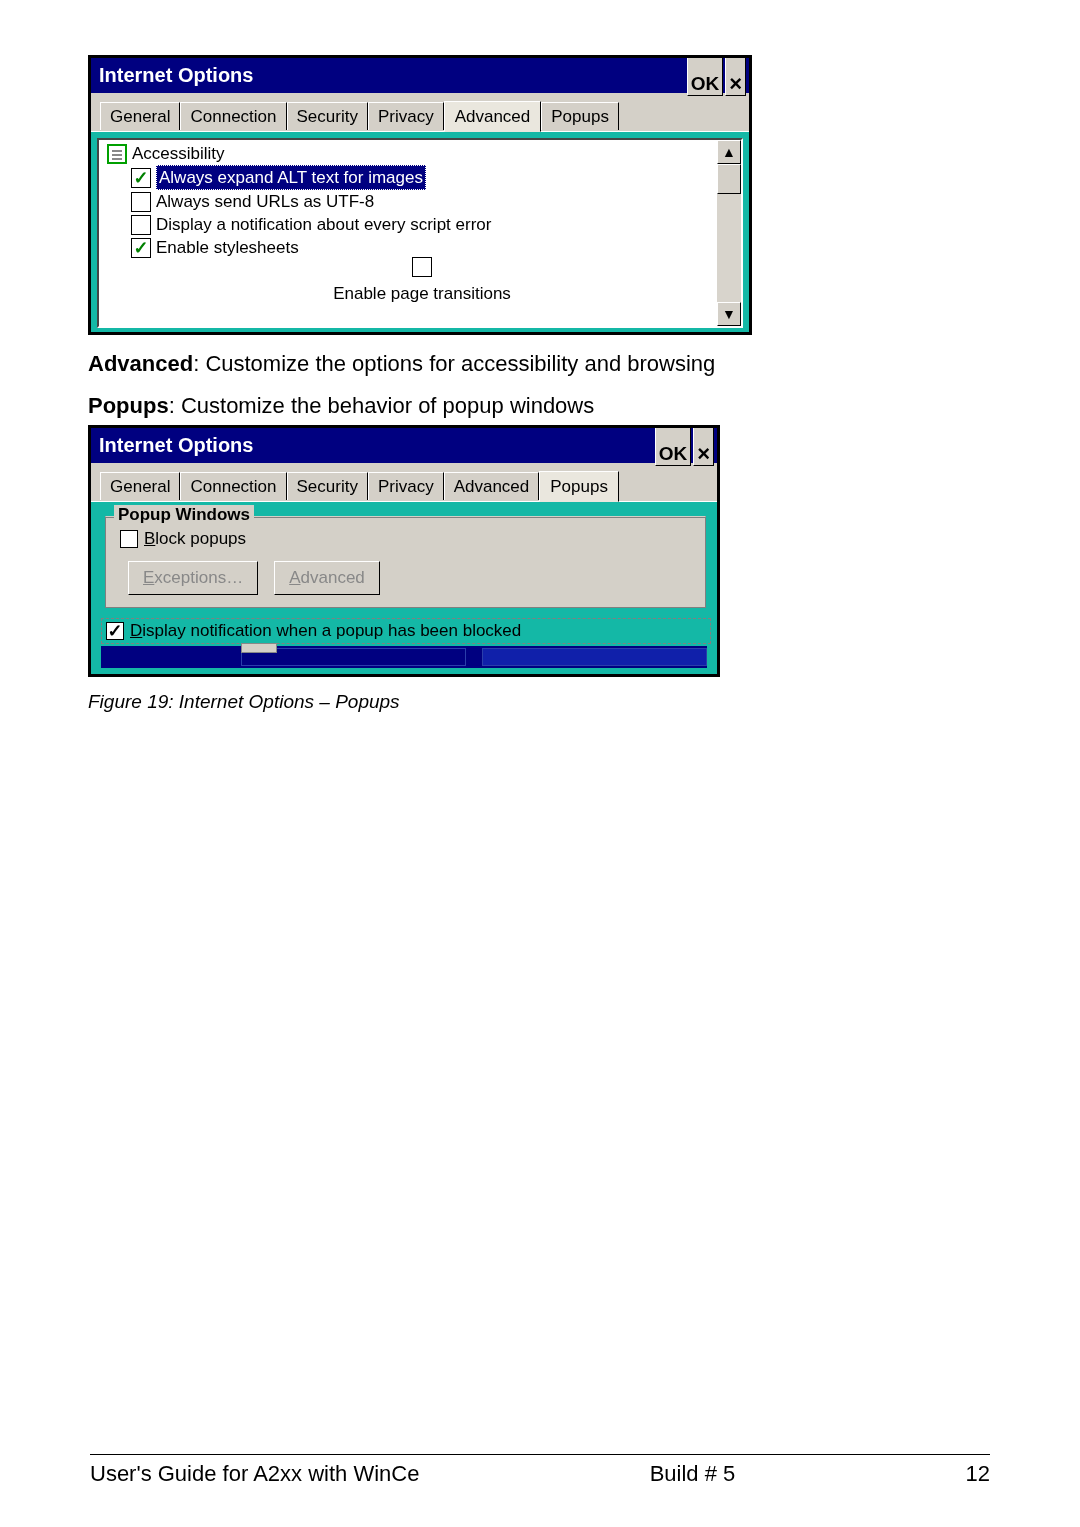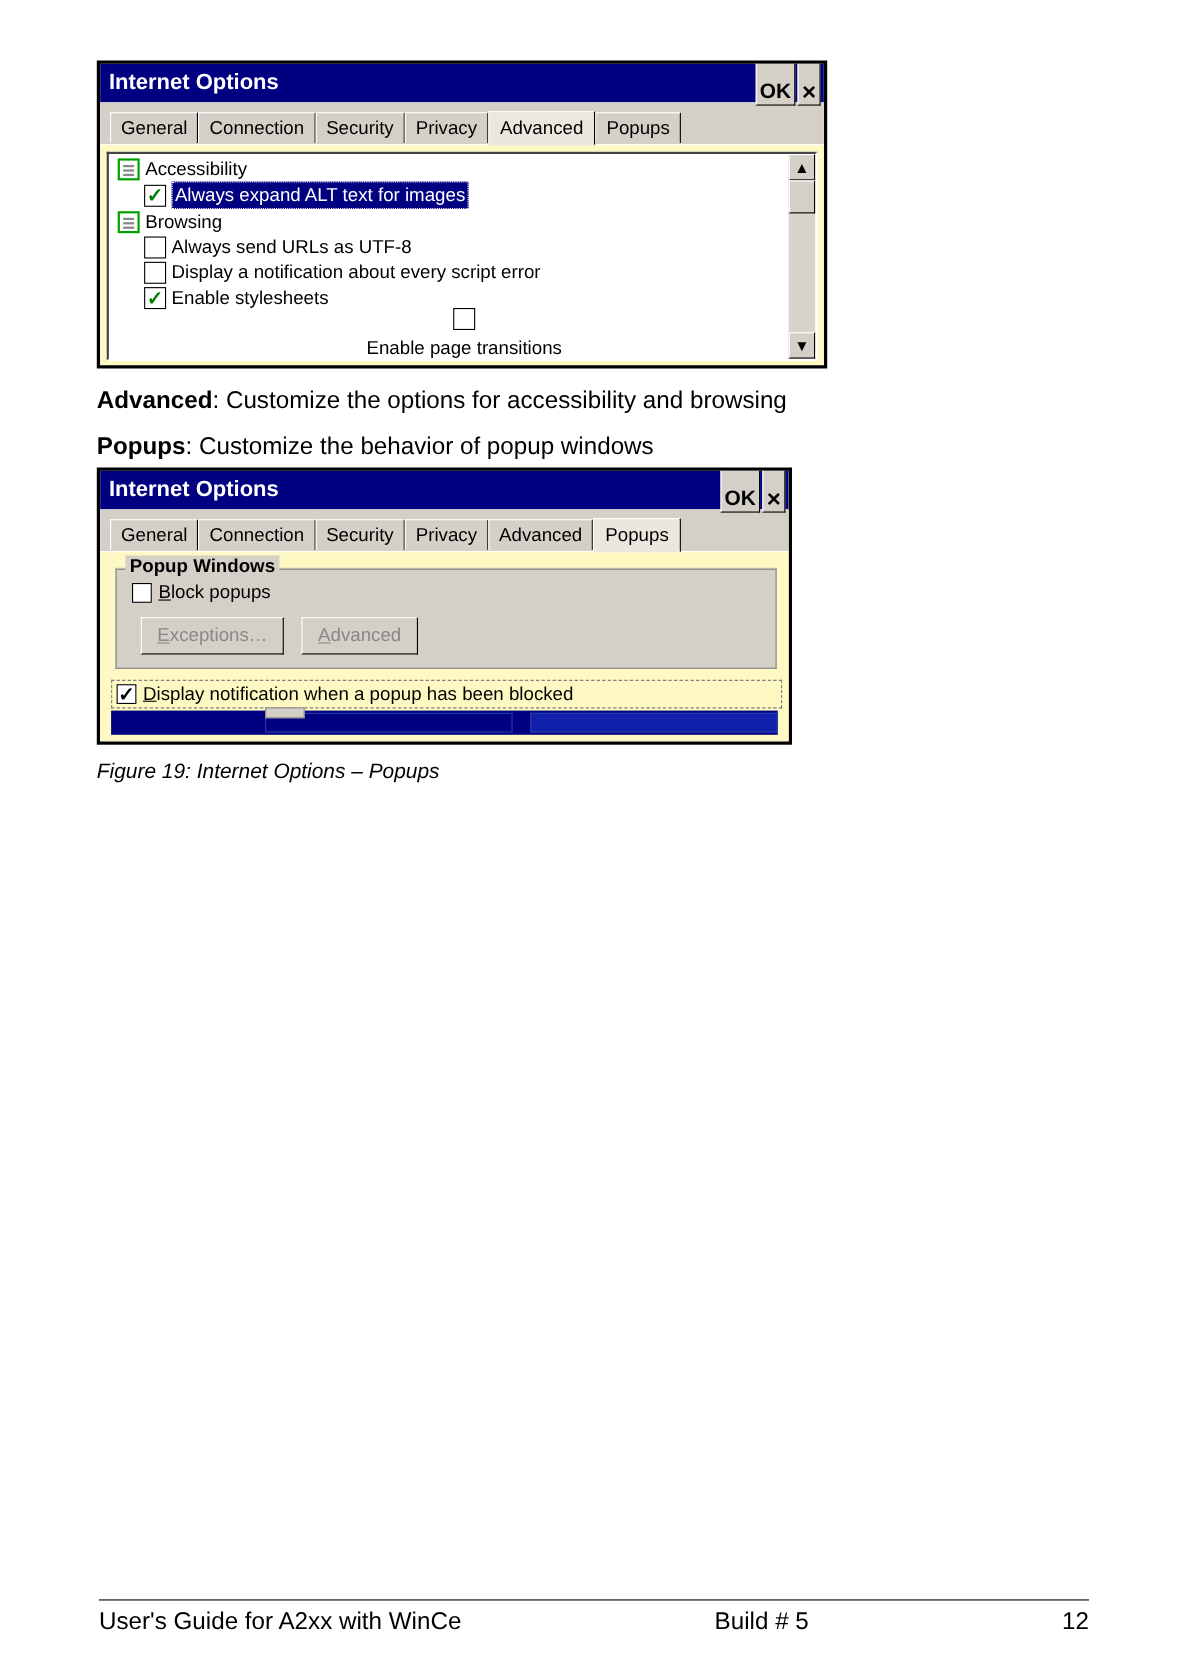--- a/index.html
+++ b/index.html
@@ -80,21 +80,21 @@
   .tab.active {
     background: #eae7de;
     padding: 5px 10px 4px 10px;
     top: 0px;
     z-index: 5;
     border-bottom: 1px solid #eae7de;
     margin-bottom: -1px;
   }
   .tabpanel {
     border-top: 1px solid #fff;
-    background: #fef9c3;
+    background: #14b8a6;
     padding: 6px 6px 4px 6px;
     font-family: Tahoma, sans-serif;
   }
   
   .treebox {
     background: #fff;
     border: 2px solid #888;
     border-top-color: #444;
     border-left-color: #444;
     border-right-color: #fff;
@@ -327,24 +327,20 @@
         <div class="treecontent">
           <div class="hdr">
             <span class="lines-icon"></span>
             <span>Accessibility</span>
           </div>
           <div class="tree-row">
             <span class="cb">
                 <span class="check">✓</span>
               </span>
             <span class="sel">Always expand ALT text for images</span>
-          </div>
-          <div class="hdr">
-            <span class="lines-icon"></span>
-            <span>Browsing</span>
           </div>
           <div class="tree-row">
             <span class="cb"></span>
             <span>Always send URLs as UTF-8</span>
           </div>
           <div class="tree-row">
             <span class="cb"></span>
             <span>Display a notification about every script error</span>
           </div>
           <div class="tree-row">

